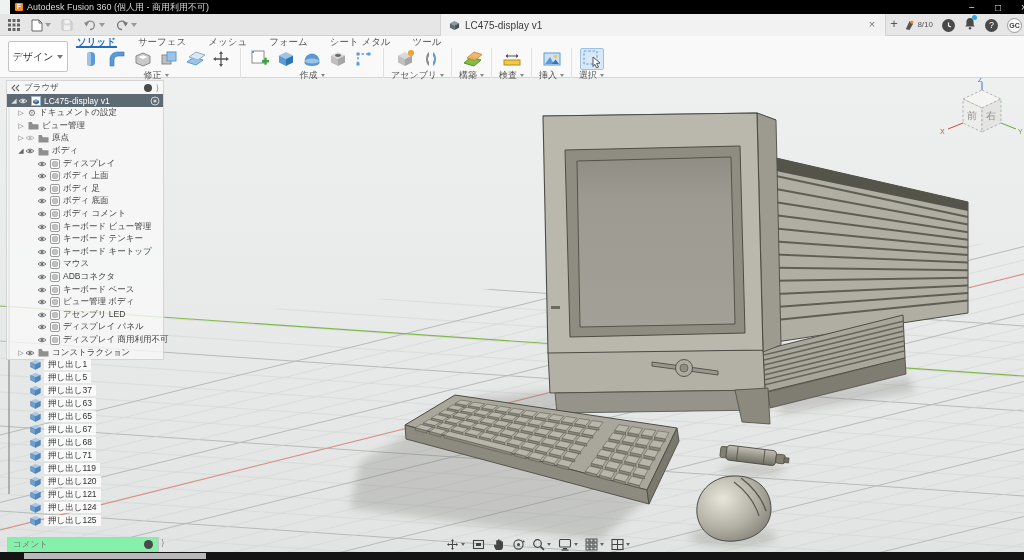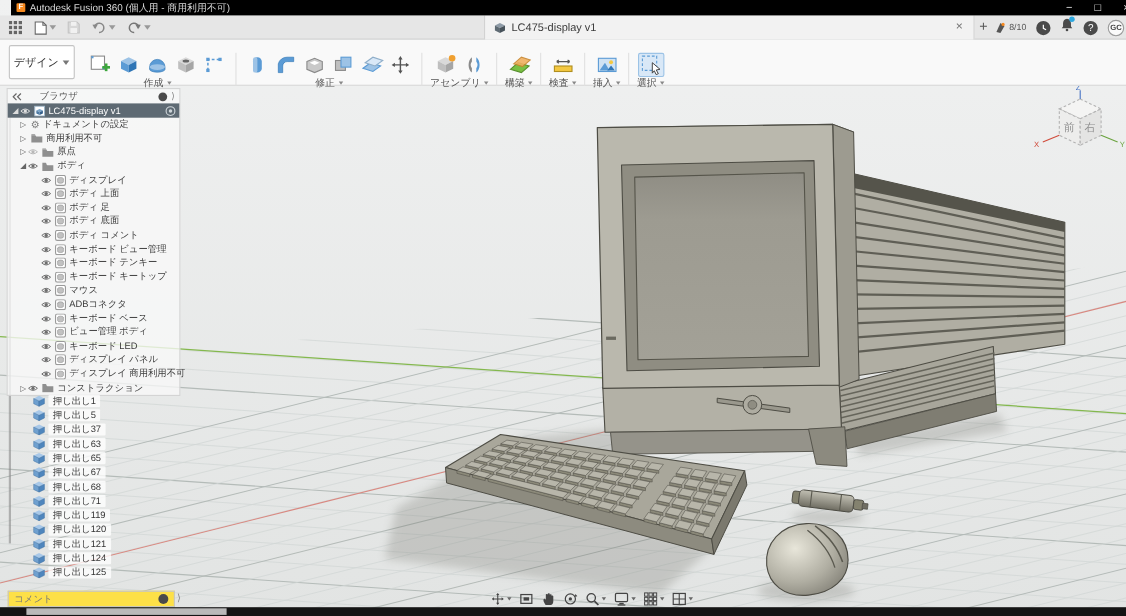--- a/index.html
+++ b/index.html
@@ -59,37 +59,37 @@
   .ribtn.sel-hl{background:#d9e8f7;border:1px solid #9cc3e6;}
   .rglabel{font-size:9px;color:#555;display:flex;align-items:center;gap:3px;margin-top:-1px;}
 
   
   #canvas{left:0;top:0;z-index:1;}
 
   
   .browser{left:6px;top:80px;width:158px;background:rgba(248,248,248,0.78);z-index:10;
            border:1px solid rgba(190,190,190,0.6);font-size:8.5px;color:#3c3c3c;}
   .b-head{height:13px;display:flex;align-items:center;padding:0 4px;color:#555;}
-  .b-head .title{flex:1;margin-left:16px;}
+  .b-head .title{flex:1;margin-left:4px;}
   .b-root{height:13px;background:#5e6a73;color:#fff;display:flex;align-items:center;padding:0 3px;}
   .b-root .lbl{flex:1;margin-left:3px;}
   .trow{height:12.6px;display:flex;align-items:center;white-space:nowrap;}
   .trow .lbl{margin-left:3px;}
   .exp{width:8px;font-size:7px;color:#666;text-align:center;flex:none;}
   .guide-line{left:8px;top:96px;width:2px;height:398px;background:rgba(130,130,130,0.55);z-index:9;}
   .features{left:6px;top:358px;z-index:10;font-size:8.5px;color:#333;}
   .frow{height:13px;display:flex;align-items:center;}
   .frow .chip{background:rgba(255,255,255,0.78);padding:0 4px;border-radius:1px;margin-left:3px;
               line-height:11px;}
 
   
   #viewcube{left:938px;top:74px;z-index:10;}
 
   
-  .comment-bar{left:7px;top:537px;width:152px;height:15px;background:#fde047;
+  .comment-bar{left:7px;top:537px;width:152px;height:15px;background:#86efac;
                border:1px solid #c6c6c6;z-index:12;display:flex;align-items:center;
                font-size:8.5px;color:#777;padding:0 5px;}
   .comment-bar .lbl{flex:1;}
   .cdot{width:9px;height:9px;border-radius:50%;background:#4a4a4a;}
   .cchev{left:161px;top:538px;z-index:12;color:#888;font-size:9px;}
   .navbar{left:446px;top:536px;height:16px;display:flex;align-items:center;gap:7px;z-index:12;}
   .nbtn{display:flex;align-items:center;gap:2px;color:#444;}
   .bottom-strip{left:0;top:552px;width:1024px;height:8px;background:#141414;z-index:13;}
   .strip-seg{left:24px;top:553px;width:182px;height:6px;background:#b9b9b9;z-index:14;}
 </style>
@@ -561,21 +561,72 @@
       <div class="cir"><span>?</span></div>
       <div class="avatar">GC</div>
     </div>
   </div>
 
   <div class="abs ribbon">
     <div class="ws-btn">
       <span>デザイン</span>
       <span class="caret"></span>
     </div>
+    <div class="ribbon-tabs" id="ribbon-tabs">
+        <span class="ribbon-tab active">ソリッド</span>
+        <span class="ribbon-tab">サーフェス</span>
+        <span class="ribbon-tab">メッシュ</span>
+        <span class="ribbon-tab">フォーム</span>
+        <span class="ribbon-tab">シート メタル</span>
+        <span class="ribbon-tab">ツール</span>
+      </div>
     <div class="ribbon-groups" id="ribbon-groups">
+        <div class="rgroup">
+          <div class="ricons">
+            <div class="ribtn">
+              <svg width="22" height="22" viewBox="0 0 22 22">
+                <rect x="7" y="4" width="8" height="14" rx="4" fill="#5b9bd5"></rect>
+                <rect x="7" y="4" width="4" height="14" rx="2" fill="#9dc3e6"></rect>
+              </svg>
+            </div>
+            <div class="ribtn">
+              <svg width="22" height="22" viewBox="0 0 22 22">
+                <path d="M4,18 L4,10 A8,8 0 0 1 12,4 L18,4 L18,8 L12,8 A4,4 0 0 0 8,12 L8,18 Z" fill="#5b9bd5" stroke="#2e75b6" stroke-width="0.6"></path>
+              </svg>
+            </div>
+            <div class="ribtn">
+              <svg width="22" height="22" viewBox="0 0 22 22">
+                <path d="M4,8 L11,5 L18,8 L18,15 L11,18 L4,15 Z" fill="#c9c9c9" stroke="#8a8a8a"></path>
+                <path d="M6.5,9 L11,7.2 L15.5,9 L11,11 Z" fill="#fff"></path>
+              </svg>
+            </div>
+            <div class="ribtn">
+              <svg width="22" height="22" viewBox="0 0 22 22">
+                <rect x="4" y="7" width="9" height="9" fill="#bfbfbf" stroke="#8a8a8a"></rect>
+                <rect x="9" y="4" width="9" height="9" fill="#9dc3e6" stroke="#5b9bd5"></rect>
+              </svg>
+            </div>
+            <div class="ribtn">
+              <svg width="22" height="22" viewBox="0 0 22 22">
+                <polygon points="3,14 10,9 19,12 12,17" fill="#9dc3e6" stroke="#5b9bd5"></polygon>
+                <polygon points="5,9 12,4 21,7 14,12" fill="#d9e8f7" stroke="#8faec9"></polygon>
+              </svg>
+            </div>
+            <div class="ribtn">
+              <svg width="22" height="22" viewBox="0 0 22 22">
+                <path d="M11,3 L13,6 L9,6 Z M11,19 L9,16 L13,16 Z M3,11 L6,9 L6,13 Z M19,11 L16,13 L16,9 Z" fill="#555"></path>
+                <path d="M11,5 L11,17 M5,11 L17,11" stroke="#555" stroke-width="1.3"></path>
+              </svg>
+            </div>
+          </div>
+          <div class="rglabel">
+            <span>修正</span>
+            <span class="caret" style="border-top-color:#888;border-left-width:2.5px;border-right-width:2.5px;border-top-width:3.5px"></span>
+          </div>
+        </div>
         <div class="rgroup">
           <div class="ricons">
             <div class="ribtn">
               <svg width="22" height="22" viewBox="0 0 22 22">
                 <rect x="3" y="3" width="12" height="12" fill="#fff" stroke="#8a8a8a"></rect>
                 <rect x="3" y="3" width="2" height="2" fill="#5b9bd5"></rect>
                 <rect x="13" y="13" width="2" height="2" fill="#5b9bd5"></rect>
                 <rect x="13" y="12" width="7" height="2.4" fill="#3da63d"></rect>
                 <rect x="15.3" y="9.7" width="2.4" height="7" fill="#3da63d"></rect>
               </svg>
@@ -605,63 +656,20 @@
               <svg width="22" height="22" viewBox="0 0 22 22">
                 <path d="M5,16 L5,6 L16,6" fill="none" stroke="#5b9bd5" stroke-width="1.4" stroke-dasharray="2.5,2"></path>
                 <rect x="3.5" y="14.5" width="3" height="3" fill="#5b9bd5"></rect>
                 <rect x="3.5" y="4.5" width="3" height="3" fill="#5b9bd5"></rect>
                 <rect x="14.5" y="4.5" width="3" height="3" fill="#5b9bd5"></rect>
               </svg>
             </div>
           </div>
           <div class="rglabel">
             <span>作成</span>
-            <span class="caret" style="border-top-color:#888;border-left-width:2.5px;border-right-width:2.5px;border-top-width:3.5px"></span>
-          </div>
-        </div>
-        <div class="rgroup">
-          <div class="ricons">
-            <div class="ribtn">
-              <svg width="22" height="22" viewBox="0 0 22 22">
-                <rect x="7" y="4" width="8" height="14" rx="4" fill="#5b9bd5"></rect>
-                <rect x="7" y="4" width="4" height="14" rx="2" fill="#9dc3e6"></rect>
-              </svg>
-            </div>
-            <div class="ribtn">
-              <svg width="22" height="22" viewBox="0 0 22 22">
-                <path d="M4,18 L4,10 A8,8 0 0 1 12,4 L18,4 L18,8 L12,8 A4,4 0 0 0 8,12 L8,18 Z" fill="#5b9bd5" stroke="#2e75b6" stroke-width="0.6"></path>
-              </svg>
-            </div>
-            <div class="ribtn">
-              <svg width="22" height="22" viewBox="0 0 22 22">
-                <path d="M4,8 L11,5 L18,8 L18,15 L11,18 L4,15 Z" fill="#c9c9c9" stroke="#8a8a8a"></path>
-                <path d="M6.5,9 L11,7.2 L15.5,9 L11,11 Z" fill="#fff"></path>
-              </svg>
-            </div>
-            <div class="ribtn">
-              <svg width="22" height="22" viewBox="0 0 22 22">
-                <rect x="4" y="7" width="9" height="9" fill="#bfbfbf" stroke="#8a8a8a"></rect>
-                <rect x="9" y="4" width="9" height="9" fill="#9dc3e6" stroke="#5b9bd5"></rect>
-              </svg>
-            </div>
-            <div class="ribtn">
-              <svg width="22" height="22" viewBox="0 0 22 22">
-                <polygon points="3,14 10,9 19,12 12,17" fill="#9dc3e6" stroke="#5b9bd5"></polygon>
-                <polygon points="5,9 12,4 21,7 14,12" fill="#d9e8f7" stroke="#8faec9"></polygon>
-              </svg>
-            </div>
-            <div class="ribtn">
-              <svg width="22" height="22" viewBox="0 0 22 22">
-                <path d="M11,3 L13,6 L9,6 Z M11,19 L9,16 L13,16 Z M3,11 L6,9 L6,13 Z M19,11 L16,13 L16,9 Z" fill="#555"></path>
-                <path d="M11,5 L11,17 M5,11 L17,11" stroke="#555" stroke-width="1.3"></path>
-              </svg>
-            </div>
-          </div>
-          <div class="rglabel">
-            <span>修正</span>
             <span class="caret" style="border-top-color:#888;border-left-width:2.5px;border-right-width:2.5px;border-top-width:3.5px"></span>
           </div>
         </div>
         <div class="rgroup">
           <div class="ricons">
             <div class="ribtn">
               <svg width="22" height="22" viewBox="0 0 22 22">
                 <polygon points="11,4 18,7.5 11,11 4,7.5" fill="#d9d9d9"></polygon>
                 <polygon points="4,7.5 11,11 11,18 4,14.5" fill="#bfbfbf"></polygon>
                 <polygon points="18,7.5 11,11 11,18 18,14.5" fill="#a6a6a6"></polygon>
@@ -778,21 +786,21 @@
           <span class="lbl">ドキュメントの設定</span>
         </div>
         <div class="trow">
           <span style="width:10px;flex:none"></span>
           <span class="exp">▷</span>
           <span style="width:3px;flex:none"></span>
           <svg width="11" height="9" viewBox="0 0 11 9" style="flex:none">
             <path d="M0.5,2 L4,2 L5,3.2 L10.5,3.2 L10.5,8.5 L0.5,8.5 Z" fill="#8f8f8f"></path>
             <path d="M0.5,2 L0.5,1 L3.6,1 L4.4,2" fill="#8f8f8f"></path>
           </svg>
-          <span class="lbl">商用利用不可</span>
+          <span class="lbl">ビュー管理</span>
         </div>
         <div class="trow">
           <span style="width:10px;flex:none"></span>
           <span class="exp">▷</span>
           <svg width="10" height="8" viewBox="0 0 10 8" style="flex:none">
             <path d="M1,4 Q5,0.2 9,4 Q5,7.8 1,4 Z" fill="none" stroke="#b8b8b8" stroke-width="0.9"></path>
             <circle cx="5" cy="4" r="1.5" fill="#b8b8b8"></circle>
           </svg>
           <span style="width:3px;flex:none"></span>
           <svg width="11" height="9" viewBox="0 0 11 9" style="flex:none">
@@ -988,21 +996,21 @@
           <svg width="10" height="8" viewBox="0 0 10 8" style="flex:none">
             <path d="M1,4 Q5,0.2 9,4 Q5,7.8 1,4 Z" fill="none" stroke="#6e6e6e" stroke-width="0.9"></path>
             <circle cx="5" cy="4" r="1.5" fill="#6e6e6e"></circle>
           </svg>
           <span style="width:3px;flex:none"></span>
           <svg width="10" height="10" viewBox="0 0 10 10" style="flex:none">
             <rect x="0.5" y="0.5" width="9" height="9" rx="1.5" fill="#fff" stroke="#9a9a9a"></rect>
             <ellipse cx="5" cy="3.6" rx="2.6" ry="1.2" fill="#c2c2c2" stroke="#8a8a8a" stroke-width="0.5"></ellipse>
             <path d="M2.4,3.6 L2.4,6.4 A2.6,1.2 0 0 0 7.6,6.4 L7.6,3.6" fill="#c2c2c2" stroke="#8a8a8a" stroke-width="0.5"></path>
           </svg>
-          <span class="lbl">キーボード LED</span>
+          <span class="lbl">アセンブリ LED</span>
         </div>
         <div class="trow">
           <span style="width:30px;flex:none"></span>
           <svg width="10" height="8" viewBox="0 0 10 8" style="flex:none">
             <path d="M1,4 Q5,0.2 9,4 Q5,7.8 1,4 Z" fill="none" stroke="#6e6e6e" stroke-width="0.9"></path>
             <circle cx="5" cy="4" r="1.5" fill="#6e6e6e"></circle>
           </svg>
           <span style="width:3px;flex:none"></span>
           <svg width="10" height="10" viewBox="0 0 10 10" style="flex:none">
             <rect x="0.5" y="0.5" width="9" height="9" rx="1.5" fill="#fff" stroke="#9a9a9a"></rect>

